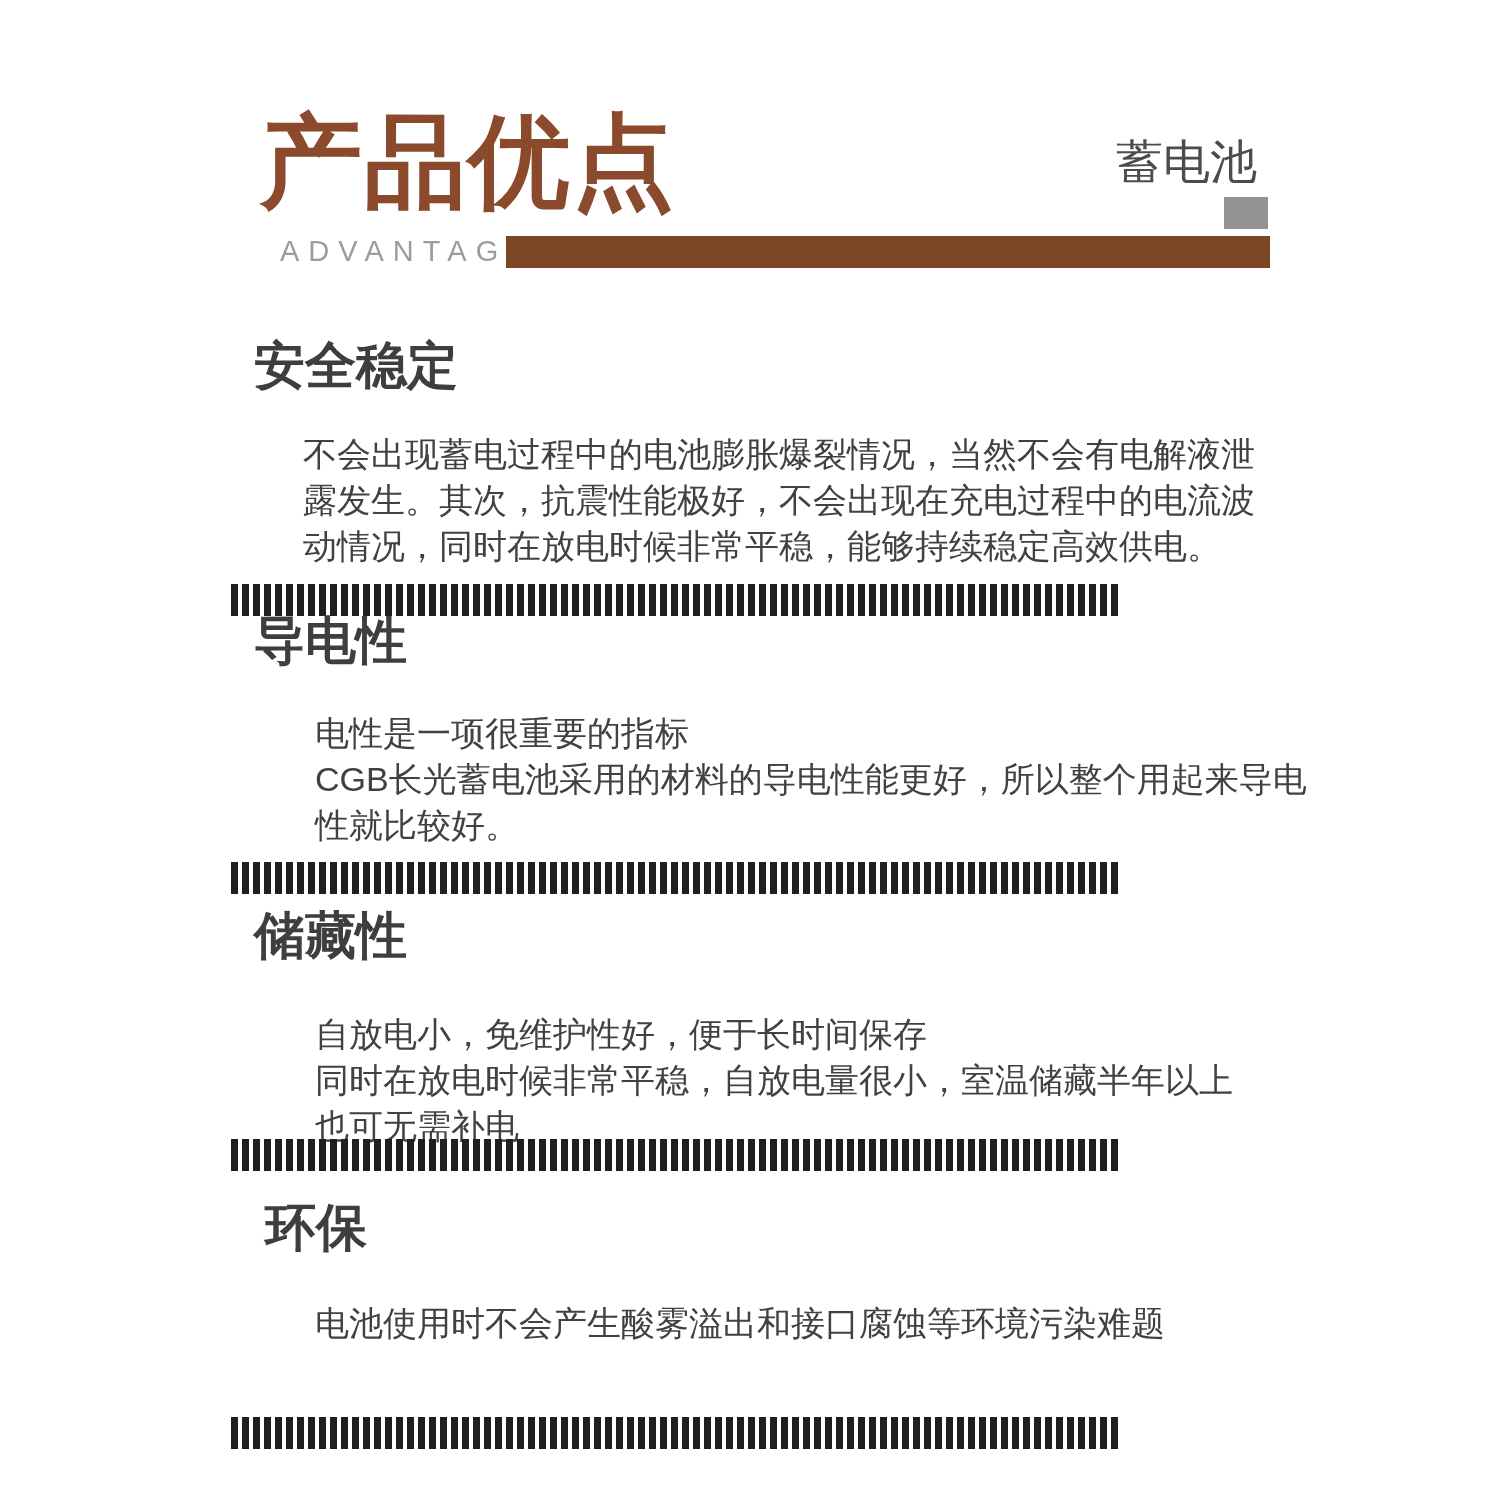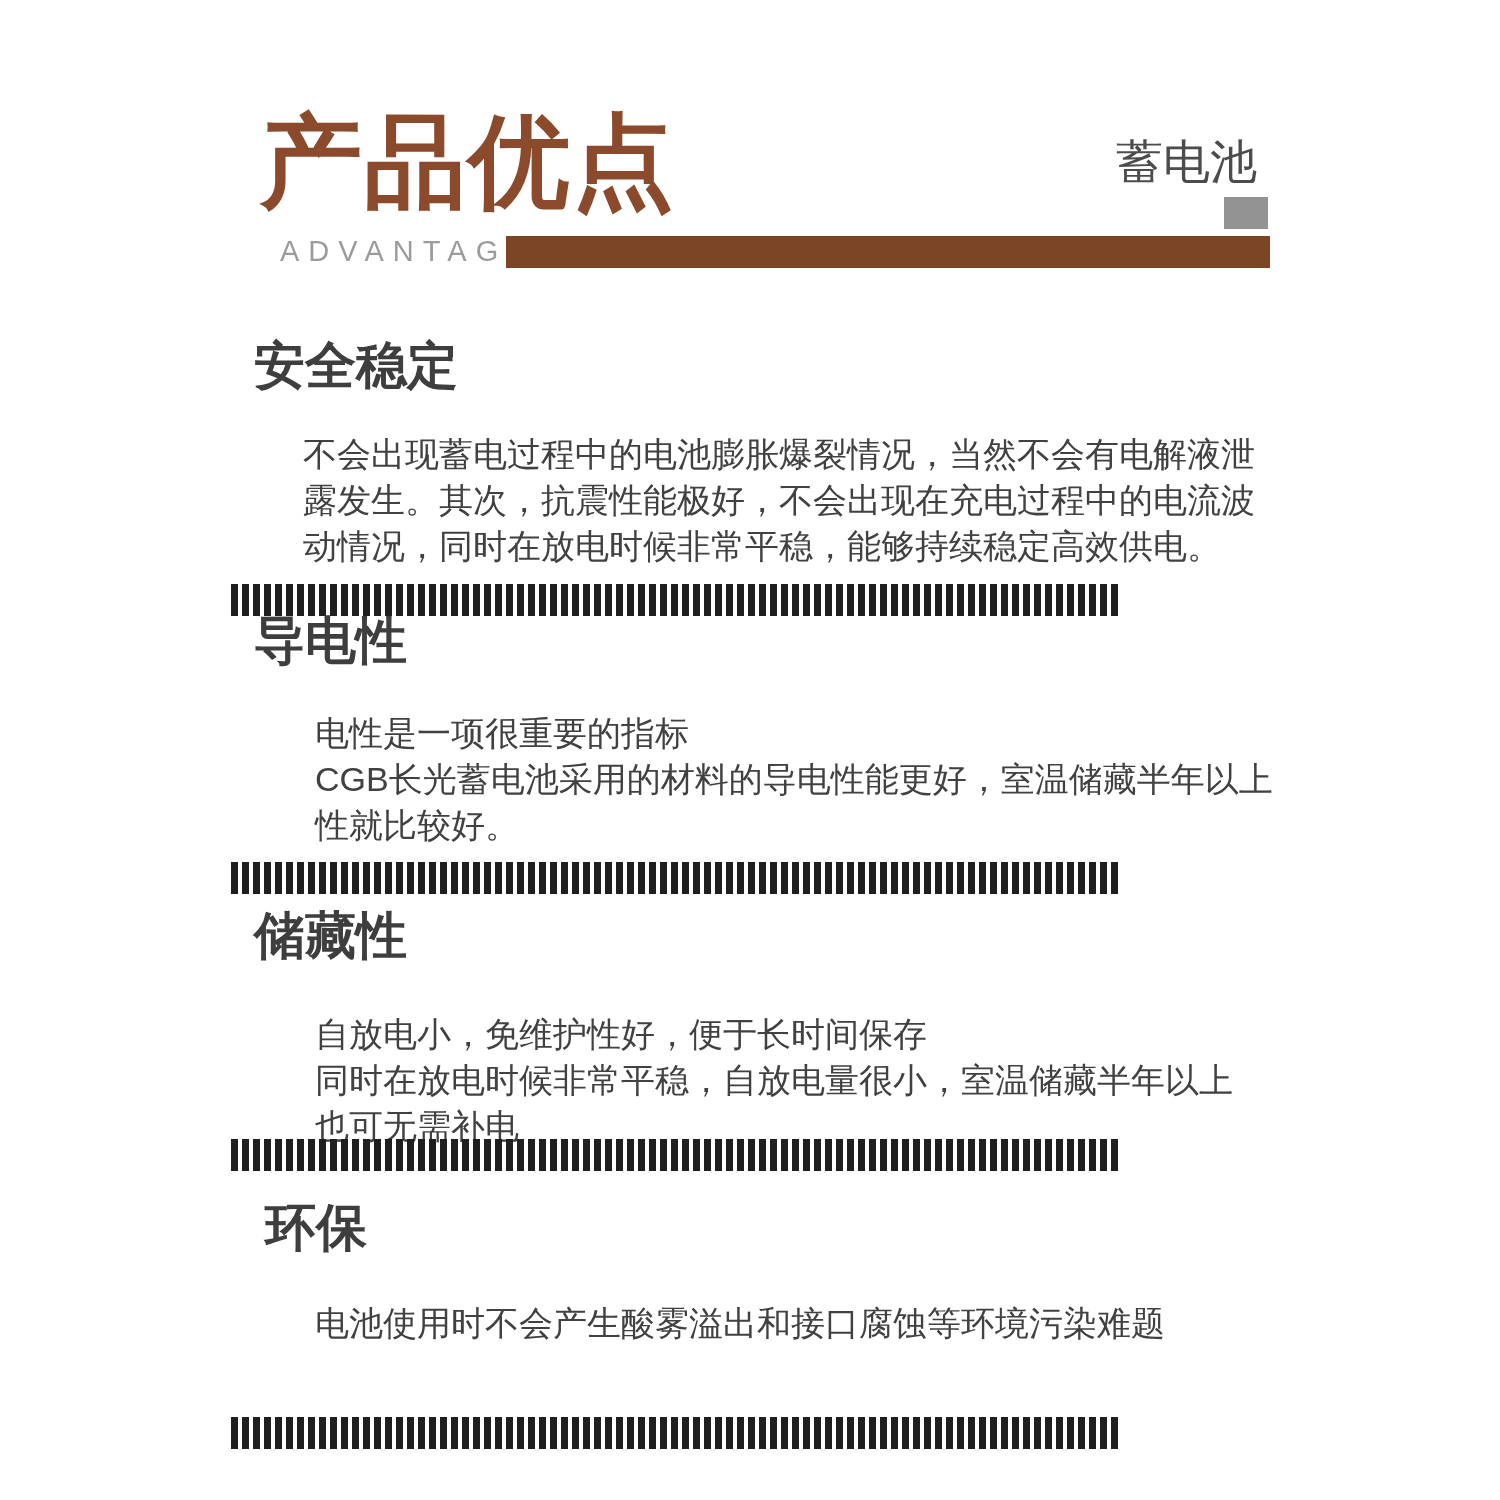--- a/index.html
+++ b/index.html
@@ -81,21 +81,21 @@
   <div id="p1" class="section-body">
     <div class="line">不会出现蓄电过程中的电池膨胀爆裂情况，当然不会有电解液泄</div>
     <div class="line">露发生。其次，抗震性能极好，不会出现在充电过程中的电流波</div>
     <div class="line">动情况，同时在放电时候非常平稳，能够持续稳定高效供电。</div>
   </div>
   <div id="d1" class="divider"></div>
 
   <h2 id="t2" class="section-title">导电性</h2>
   <div id="p2" class="section-body indent">
     <div class="line">电性是一项很重要的指标</div>
-    <div class="line">CGB长光蓄电池采用的材料的导电性能更好，室温储藏半年以上</div>
+    <div class="line">CGB长光蓄电池采用的材料的导电性能更好，所以整个用起来导电</div>
     <div class="line">性就比较好。</div>
   </div>
   <div id="d2" class="divider"></div>
 
   <h2 id="t3" class="section-title">储藏性</h2>
   <div id="p3" class="section-body indent">
     <div class="line">自放电小，免维护性好，便于长时间保存</div>
     <div class="line">同时在放电时候非常平稳，自放电量很小，室温储藏半年以上</div>
     <div class="line">也可无需补电</div>
   </div>

